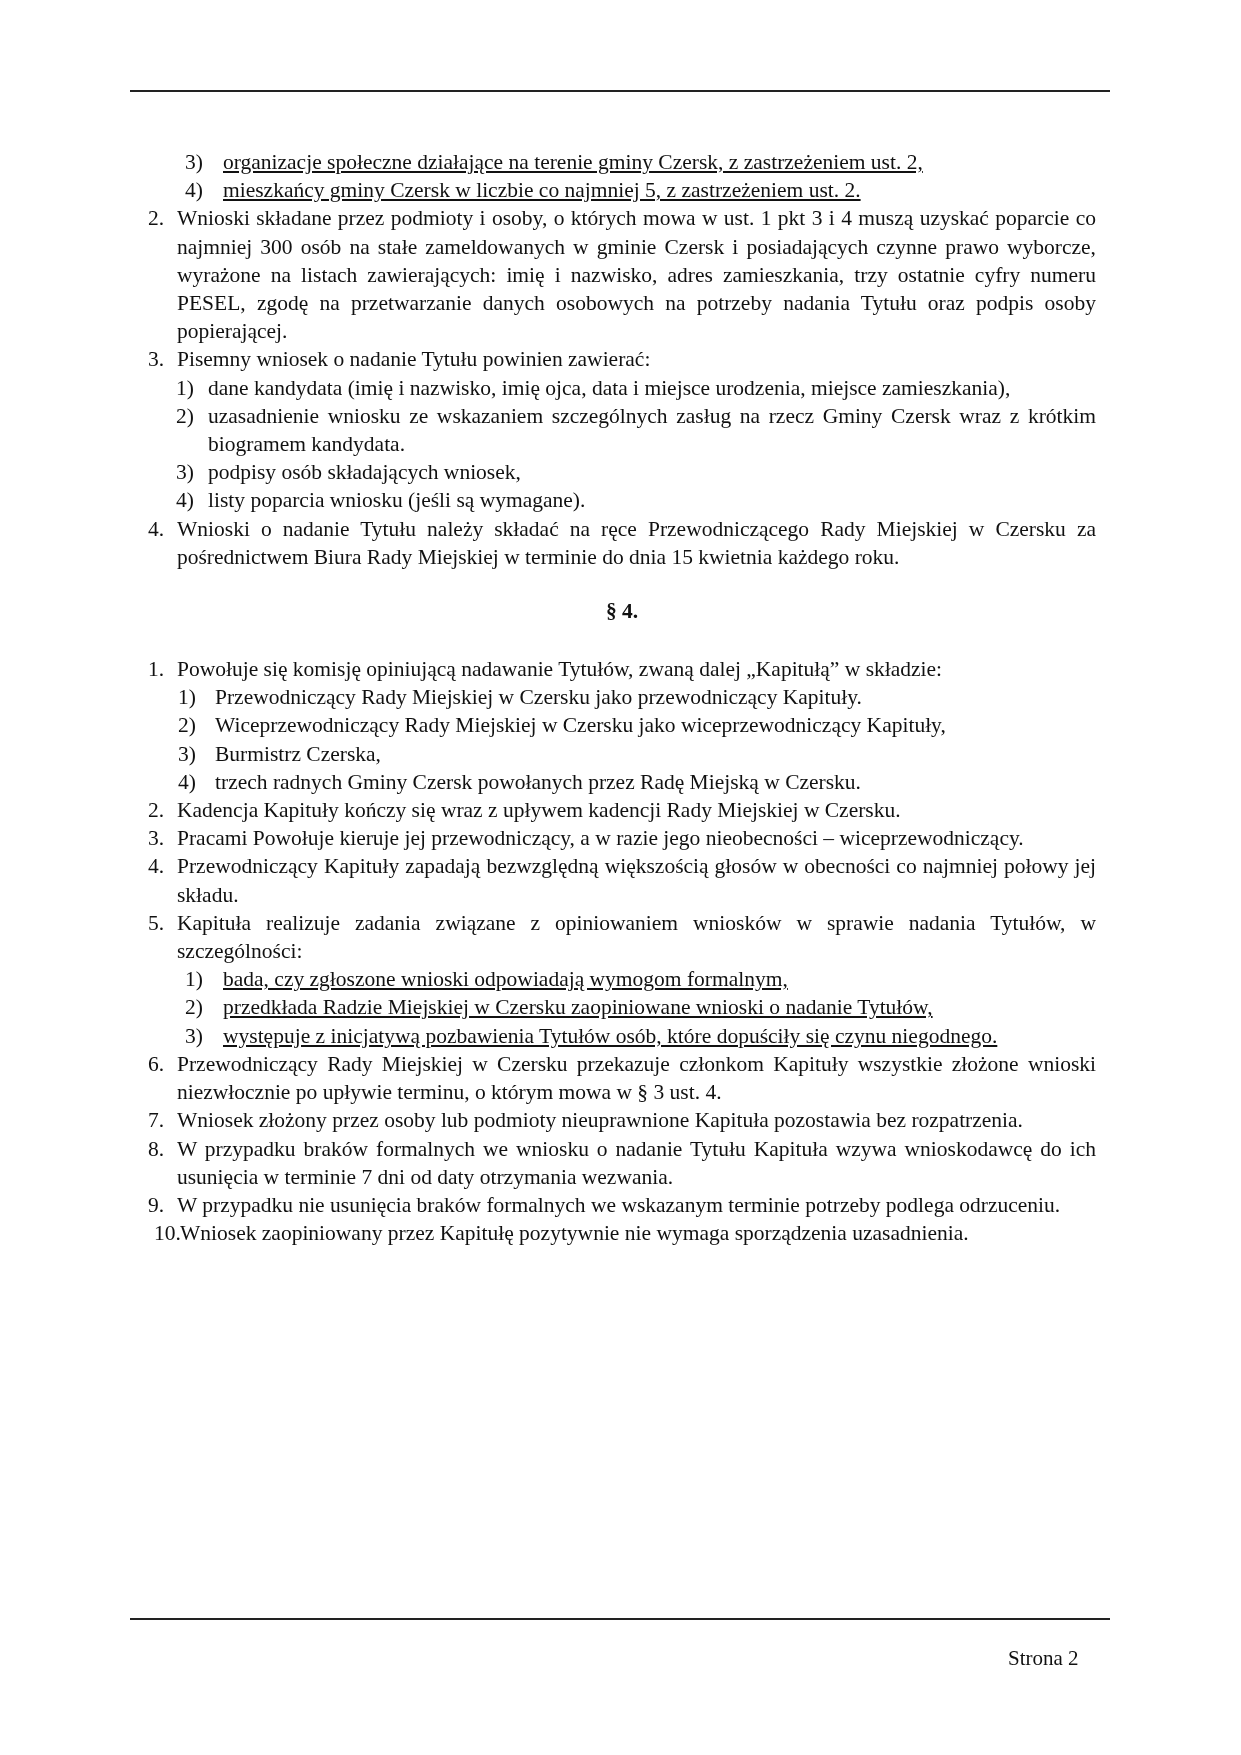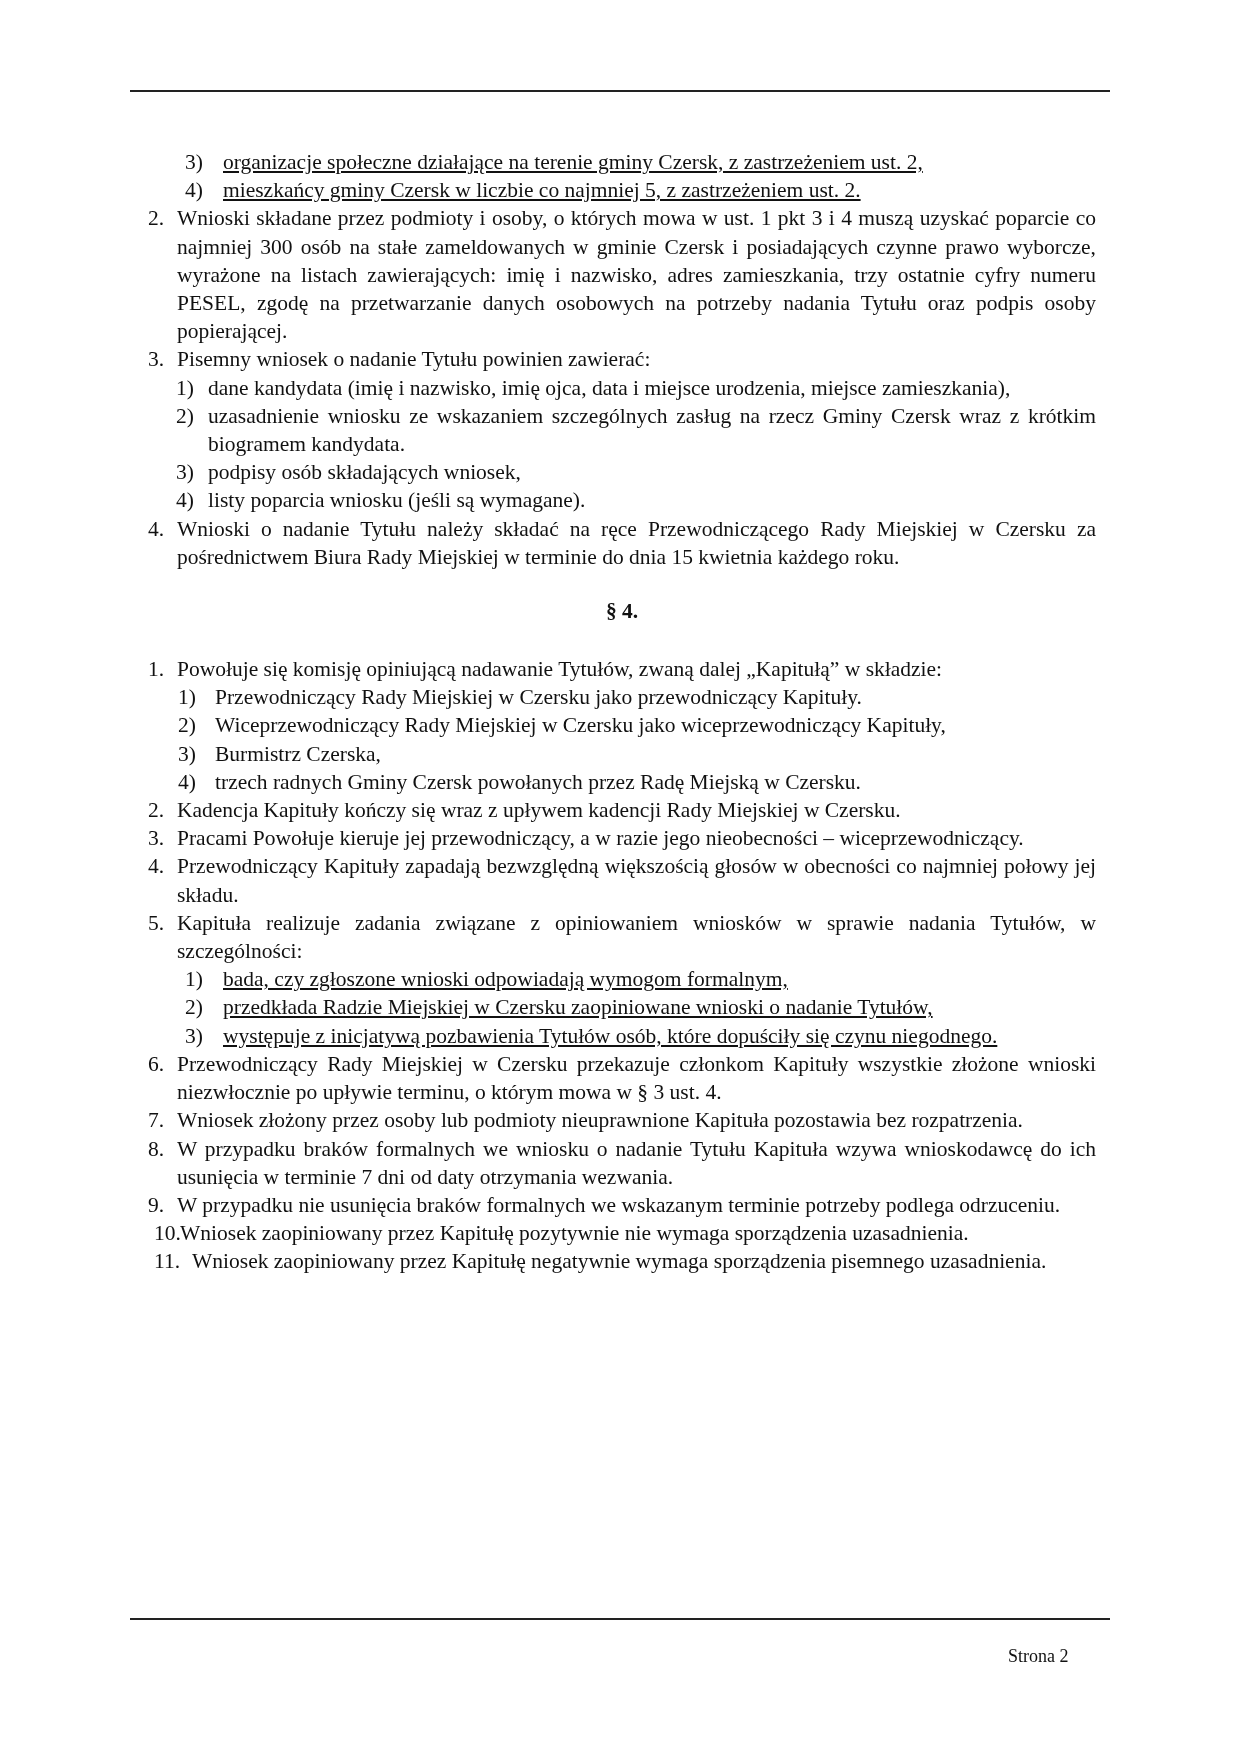--- a/index.html
+++ b/index.html
@@ -17,21 +17,21 @@
   .num1 { position: absolute; left: 0; }
   .txt1 { padding-left: 29px; }
   .num2 { position: absolute; left: 30px; }    
   .txt2b { padding-left: 60px; }    
   .txt2c { padding-left: 67px; }    
   .txt2d { padding-left: 75px; text-decoration: underline; }    
   .num2d { position: absolute; left: 37px; }
   .num10 { position: absolute; left: 4px; margin-left: 20px; }
   .txt10 { padding-left: 44px; }
   .para { text-align: center; font-weight: bold; line-height: 28px; margin: 26px 0 30px 0; }
-  .footer { position: absolute; left: 1008px; top: 1646px; font-size: 18px; }
+  .footer { position: absolute; left: 1008px; top: 1646px; font-size: 21px; }
 </style>
 </head>
 <body>
 
 <div class="rule top"></div>
 
 <div class="content">
 
   <div class="line-row">
     <span class="num2" style="left:37px">3)</span>
@@ -140,21 +140,17 @@
   </div>
   <div class="line-row">
     <span class="num1">9.</span>
     <div class="txt1 j">W przypadku nie usunięcia braków formalnych we wskazanym terminie potrzeby podlega odrzuceniu.</div>
   </div>
 
   <div class="line-row">
     <span class="num10" style="left:-14px">10.</span>
     <div class="txt10 j" style="padding-left:32px">Wniosek zaopiniowany przez Kapitułę pozytywnie nie wymaga sporządzenia uzasadnienia.</div>
   </div>
-  <div class="line-row">
-    <span class="num10" style="left:-14px">11.</span>
-    <div class="txt10 j" style="padding-left:44px">Wniosek zaopiniowany przez Kapitułę negatywnie wymaga sporządzenia pisemnego uzasadnienia.</div>
-  </div>
 
 </div>
 
 <div class="rule bottom"></div>
 <div class="footer">Strona 2</div>
 
 </body></html>

